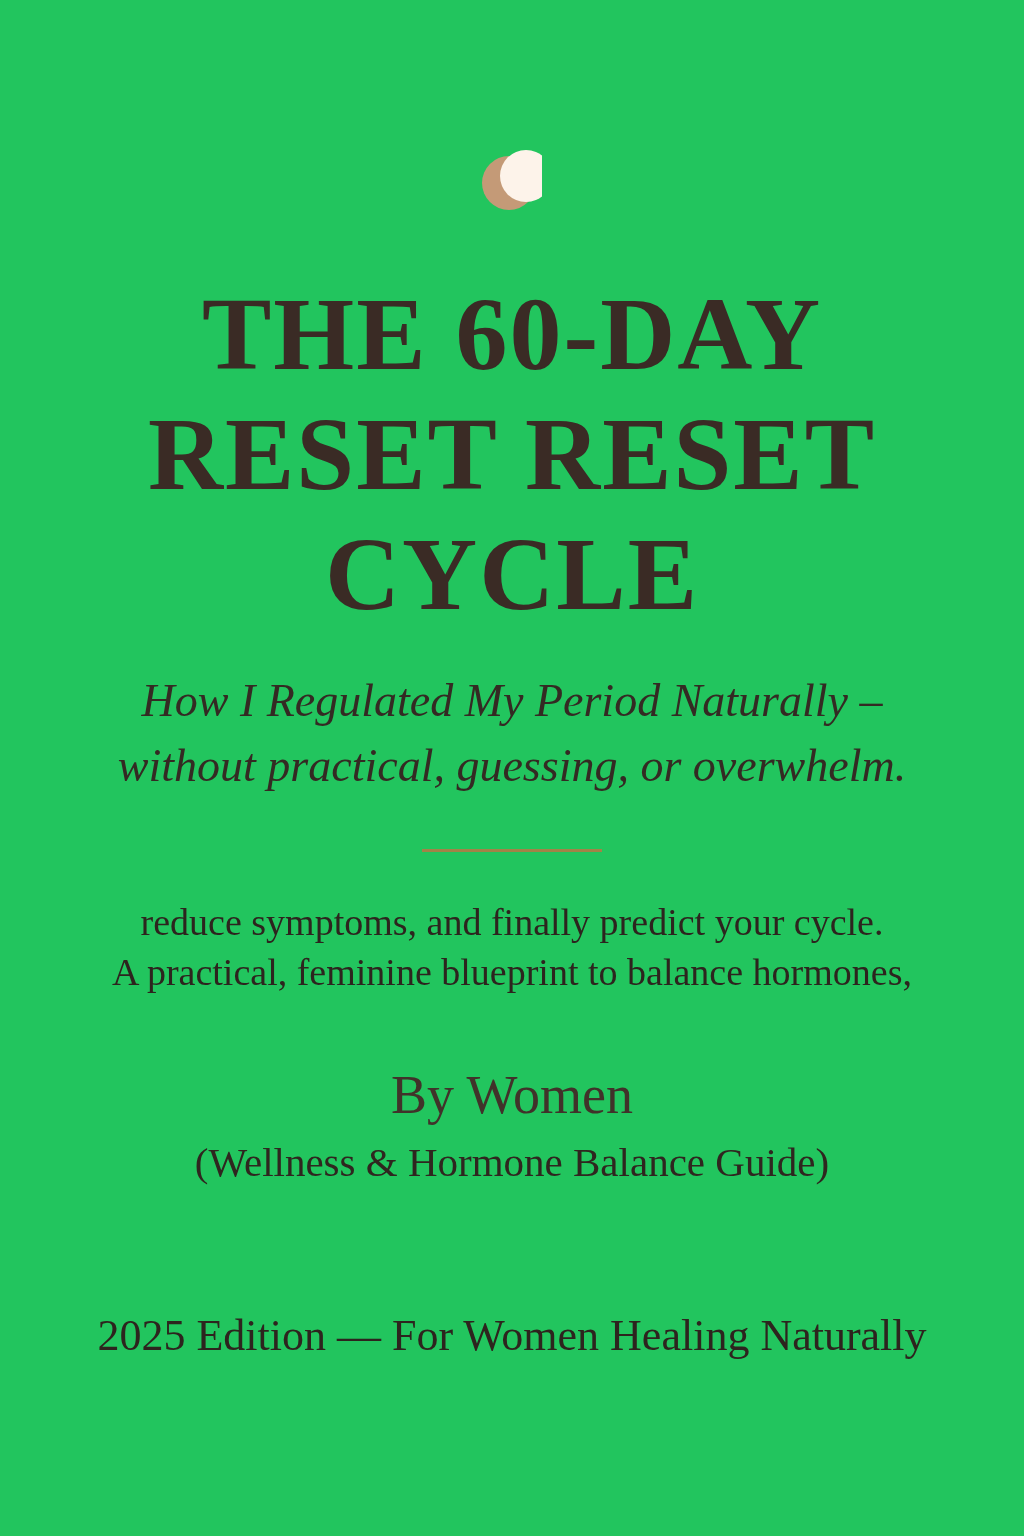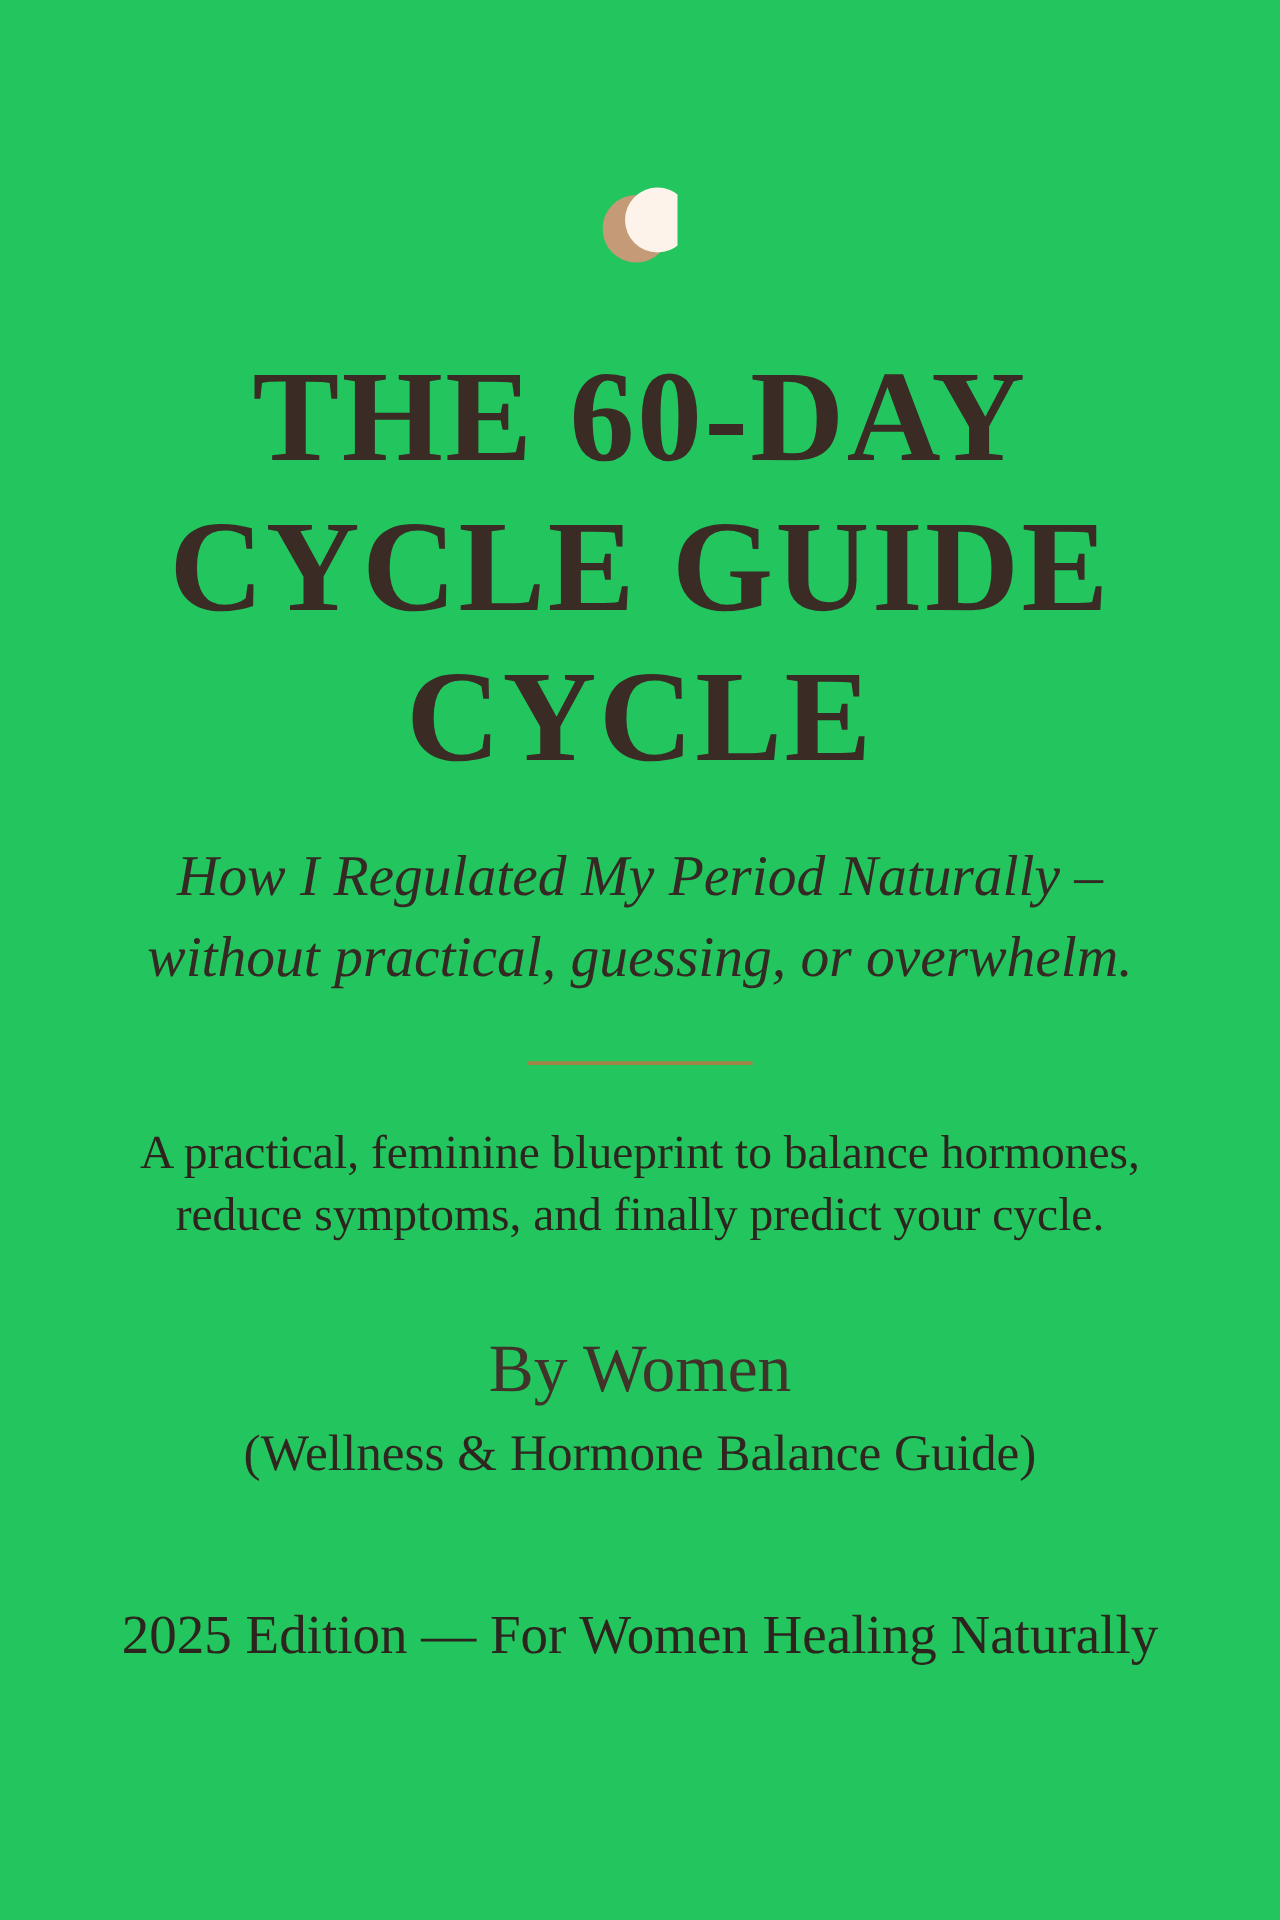--- a/index.html
+++ b/index.html
@@ -65,54 +65,54 @@
     line-height: 64px;
     color: #41322a;
   }
   .author-role {
     top: 1138px;
     font-size: 41px;
     line-height: 48px;
     color: #2f261f;
   }
   .edition {
-    top: 1280px;
+    top: 1308px;
     font-size: 44px;
     line-height: 56px;
     color: #2d241e;
   }
 </style>
 </head>
 <body>
 
 <div class="cover">
 
   <div class="block moon-wrap">
     <svg width="60" height="76" viewBox="0 0 60 76" aria-hidden="true">
       <circle cx="27" cy="40" r="27" fill="#c49a77"></circle>
       <circle cx="44" cy="33" r="26" fill="#fdf3ea"></circle>
     </svg>
   </div>
 
   <h1 class="block title">
     <span>THE 60-DAY</span>
-    <span>CYCLE GUIDE</span>
+    <span>RESET RESET</span>
     <span>CYCLE</span>
   </h1>
 
   <div class="block subtitle">
     <span>How I Regulated My Period Naturally –</span>
     <span>without practical, guessing, or overwhelm.</span>
   </div>
 
   <div class="divider"></div>
 
   <div class="block description">
+    <span>reduce symptoms, and finally predict your cycle.</span>
     <span>A practical, feminine blueprint to balance hormones,</span>
-    <span>reduce symptoms, and finally predict your cycle.</span>
   </div>
 
   <div class="block author">By Women</div>
 
   <div class="block author-role">(Wellness &amp; Hormone Balance Guide)</div>
 
   <div class="block edition">2025 Edition — For Women Healing Naturally</div>
 
 </div>
 

